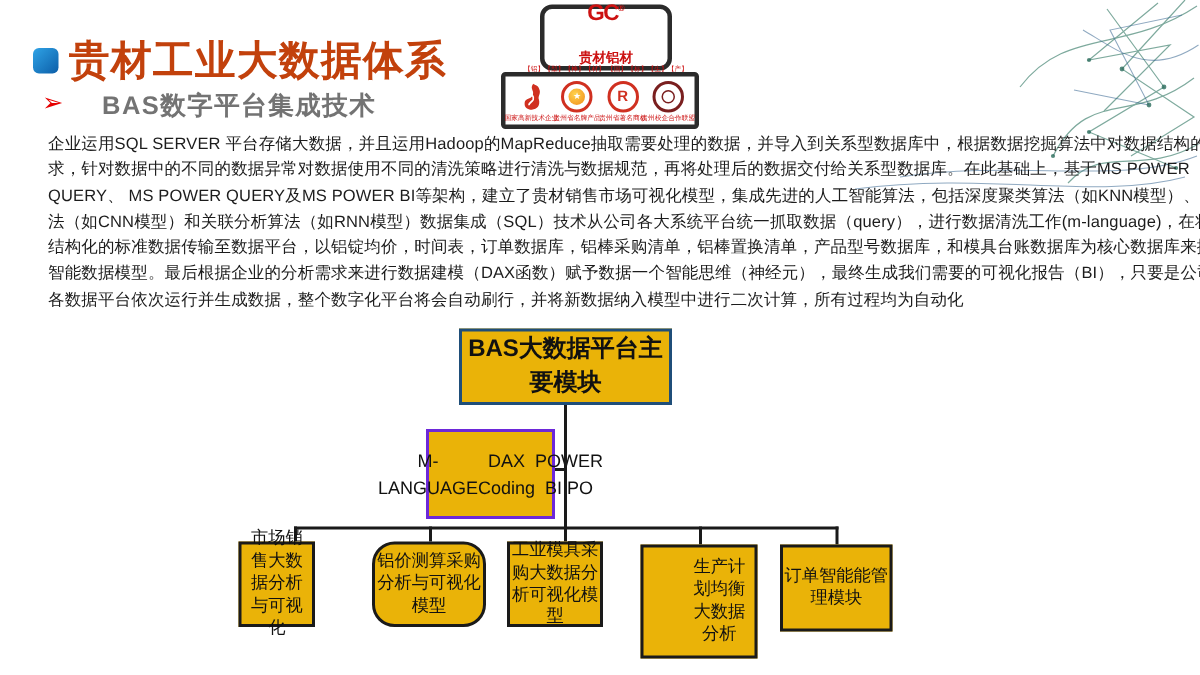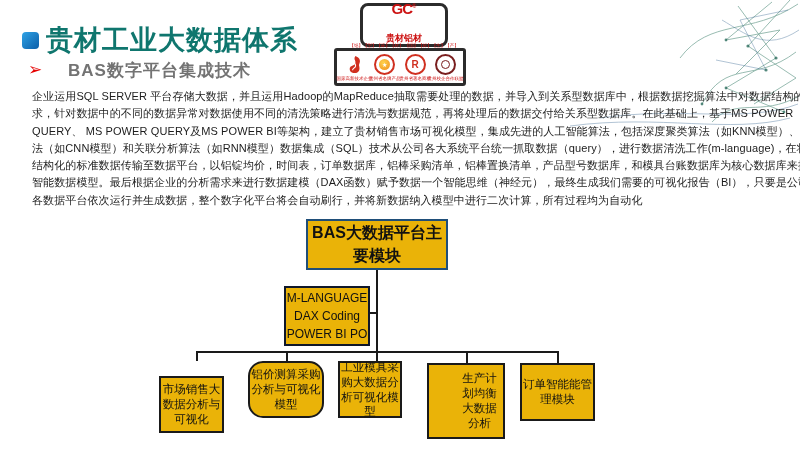--- a/index.html
+++ b/index.html
@@ -10,21 +10,21 @@
   }
   
   .net-decor{position:absolute;top:0;right:0;width:260px;height:150px;}
   
   .title-bullet{
     position:absolute;left:22px;top:32px;width:17px;height:17px;border-radius:4px;
     background:linear-gradient(135deg,#2fa3e6 0%,#0c5ea8 100%);
   }
   .page-title{
     position:absolute;left:46px;top:22px;font-size:27px;font-weight:bold;
-    color:#0f766e;letter-spacing:1px;white-space:nowrap;
+    color:#c2410c;letter-spacing:1px;white-space:nowrap;
   }
   .subtitle-arrow{
     position:absolute;left:28px;top:59px;font-size:17px;font-weight:bold;color:#e60000;
   }
   .page-subtitle{
     position:absolute;left:56px;top:59px;font-size:17px;font-weight:bold;
     color:#737373;letter-spacing:1px;white-space:nowrap;margin-left:12px;
   }
   
   .brand-box{
@@ -48,23 +48,23 @@
   .badge-core{width:11px;height:11px;border-radius:50%;background:radial-gradient(circle at 40% 35%,#ffd34d,#f08c1a);display:flex;align-items:center;justify-content:center;font-size:6px;color:#fff;}
   .badge-r{font-size:10px;font-weight:bold;color:#d03020;}
   .badge-core-dark{width:9px;height:9px;border-radius:50%;border:1.5px solid #7a1f1f;}
   .cert-label{font-size:4.5px;color:#cc1111;white-space:nowrap;margin-top:1px;}
   
   .body-text{position:absolute;left:32px;top:88px;width:748px;}
   .body-line{font-size:11px;color:#1c1c1c;line-height:17.3px;white-space:nowrap;letter-spacing:0.1px;}
   
   .dg-box{position:absolute;background:#eab308;display:flex;align-items:center;justify-content:center;text-align:center;color:#111;}
   .root-box{left:306px;top:219px;width:142px;height:51px;border:2px solid #1f4e79;font-size:16px;font-weight:600;line-height:1.4;padding:0 3px;}
-  .side-box{left:284px;top:286px;width:86px;height:60px;border:2px solid #0f172a;flex-direction:column;font-size:12px;line-height:1.5;}
+  .side-box{left:284px;top:286px;width:86px;height:60px;border:2px solid #6d28d9;flex-direction:row;font-size:12px;line-height:1.5;}
   .module-box{border:2px solid #1a1a1a;font-size:11.5px;line-height:1.3;padding:0 1px;}
-  .m0{left:159px;top:376px;width:65px;height:57px;}
+  .m0{left:159px;top:361px;width:51px;height:57px;}
   .m1{left:248px;top:361px;width:76px;height:57px;border-radius:15px;}
   .m2{left:338px;top:361px;width:64px;height:57px;}
   .m3{left:427px;top:363px;width:78px;height:76px;padding-left:28px;}
   .m4{left:520px;top:363px;width:75px;height:58px;}
   .cline{position:absolute;background:#1a1a1a;}
 </style>
 </head>
 <body>
 
 <div class="slide">

